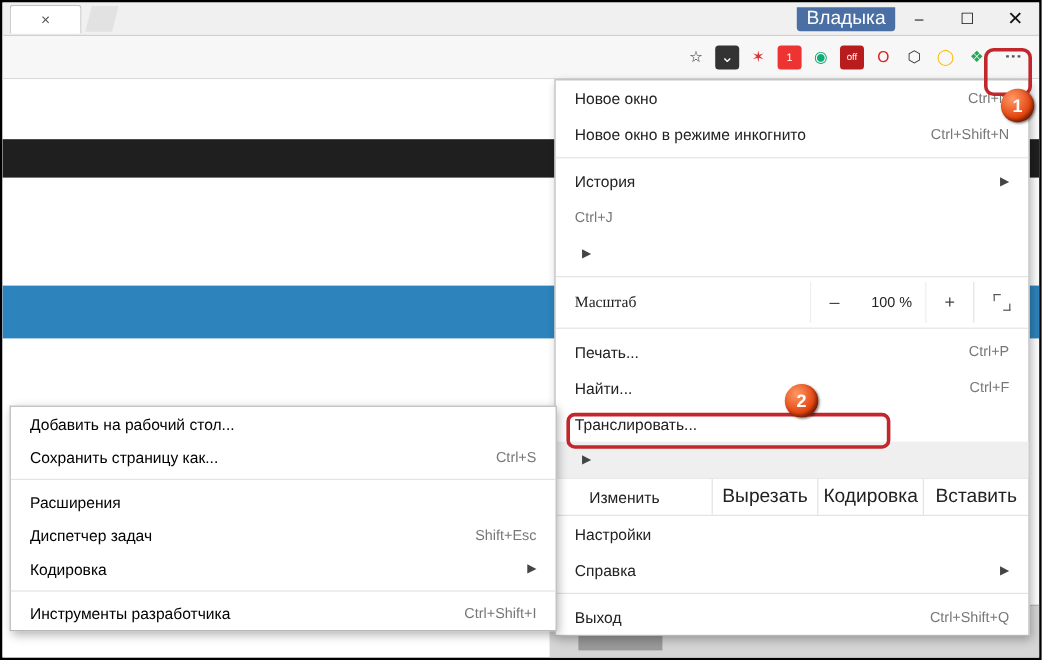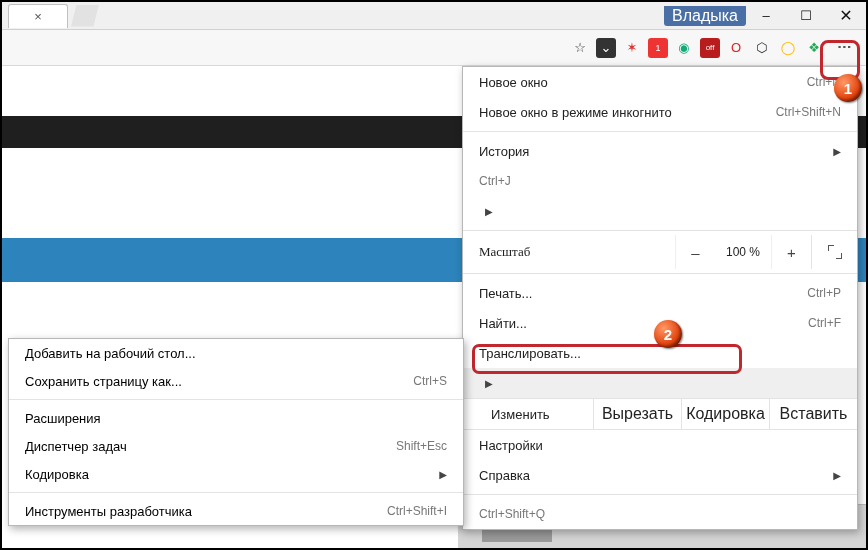--- a/index.html
+++ b/index.html
@@ -157,20 +157,21 @@
   </div>
   <div class="mi">
       <span class="label">Настройки</span>
     </div>
   <div class="mi">
       <span class="label">Справка</span>
       <span class="arrow">▶</span>
     </div>
   <div class="sep"></div>
   <div class="mi">
+      <span class="label">Выход</span>
       <span class="shortcut">Ctrl+Shift+Q</span>
     </div>
 </div>
 
 <div class="submenu">
   <div class="mi">
       <span class="label">Добавить на рабочий стол...</span>
     </div>
   <div class="mi">
       <span class="label">Сохранить страницу как...</span>

